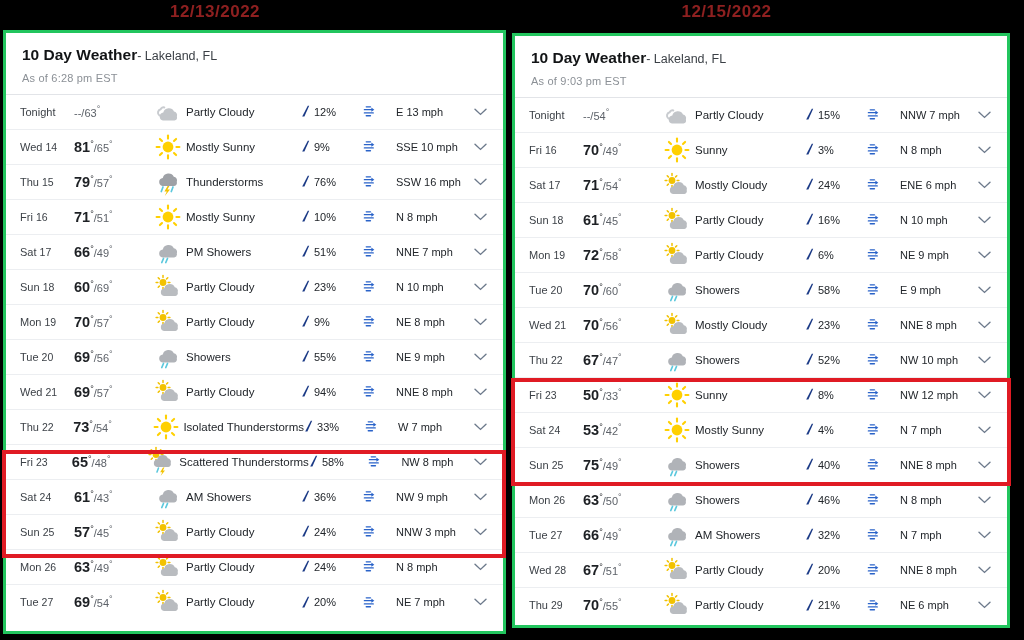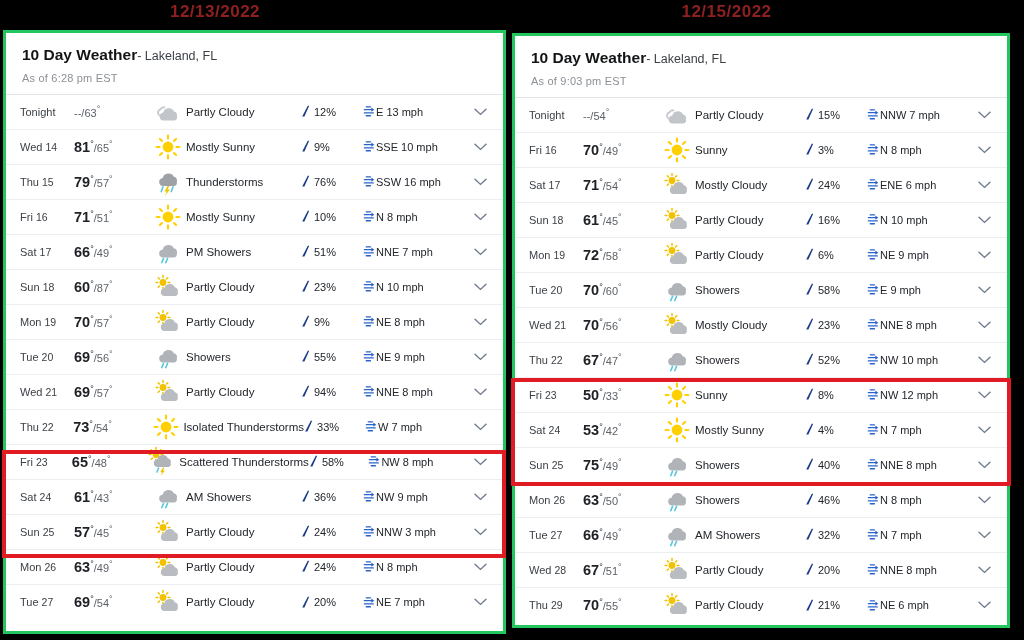--- a/index.html
+++ b/index.html
@@ -52,21 +52,21 @@
   .c-day   { width: 54px; font-size: 11px; color:#3c4147; white-space: nowrap;}
   .c-day .dnum { font-size: 10.5px; }
   .c-temp  { width: 76px; white-space: nowrap; color:#1d2024;}
   .c-temp .hi  { font-size: 14.5px; font-weight: 700; }
   .c-temp .deg { font-size: 9px; vertical-align: super; }
   .c-temp .lo  { font-size: 11px; color:#5d6269; }
   .c-icon  { width: 36px; display:flex; align-items:center; justify-content:center;}
   .c-cond  { flex: 1; font-size: 11.5px; color:#22262b; white-space: nowrap; }
   .c-prec  { width: 62px; display:flex; align-items:center; gap:4px; justify-content:flex-start;}
   .c-prec .ptxt { font-size: 11px; color:#22262b; }
-  .c-wind  { width: 100px; display:flex; align-items:center; gap:0; }
+  .c-wind  { width: 100px; display:flex; align-items:center; gap:20px; }
   .c-wind .wtxt { font-size: 11px; color:#22262b; white-space: nowrap;}
   .c-chev  { width: 34px; display:flex; align-items:center; justify-content:center; }
 
   svg { display:block; }
 
   
   .hl {
     position: absolute;
     border: 4px solid #e01b24;
     pointer-events: none;
@@ -300,21 +300,21 @@
             <span class="wtxt">NNE 7 mph</span>
           </div>
           <div class="c-chev">
             <svg width="13" height="8" viewBox="0 0 13 8">
               <path d="M1 1.2 L6.5 6.4 L12 1.2" fill="none" stroke="#6d7a8c" stroke-width="1.4" stroke-linecap="round"></path>
             </svg>
           </div>
         </div>
         <div class="row">
           <div class="c-day">Sun <span class="dnum">18</span></div>
-          <div class="c-temp"><span class="hi">60</span><span class="deg">°</span><span class="lo">/87</span><span class="deg" style="color:#5d6269">°</span></div>
+          <div class="c-temp"><span class="hi">60</span><span class="deg">°</span><span class="lo">/69</span><span class="deg" style="color:#5d6269">°</span></div>
           <div class="c-icon">
             <svg width="28" height="26" viewBox="0 0 28 26">
               <g>
                 <circle cx="9" cy="8.5" r="3.4" fill="#f2c200"></circle>
                 <g stroke="#f2c200" stroke-width="1.5" stroke-linecap="round">
                   <line x1="9" y1="1.6" x2="9" y2="3.4"></line>
                   <line x1="9" y1="13.6" x2="9" y2="15.4"></line>
                   <line x1="2.1" y1="8.5" x2="3.9" y2="8.5"></line>
                   <line x1="14.1" y1="8.5" x2="15.9" y2="8.5"></line>
                   <line x1="4.2" y1="3.7" x2="5.4" y2="4.9"></line>

